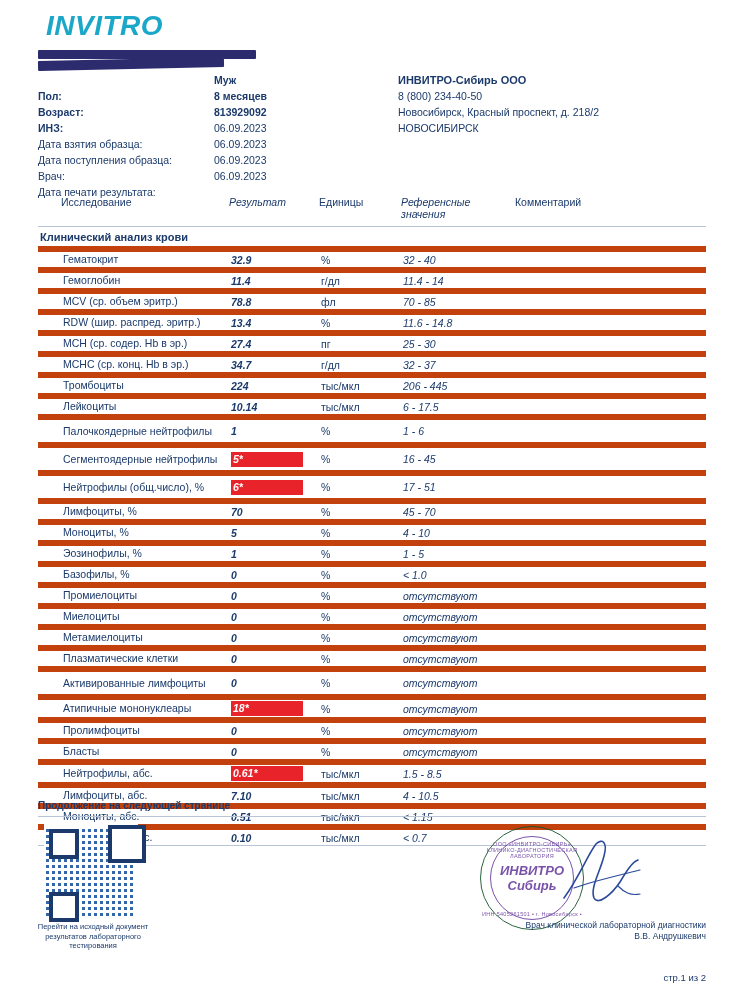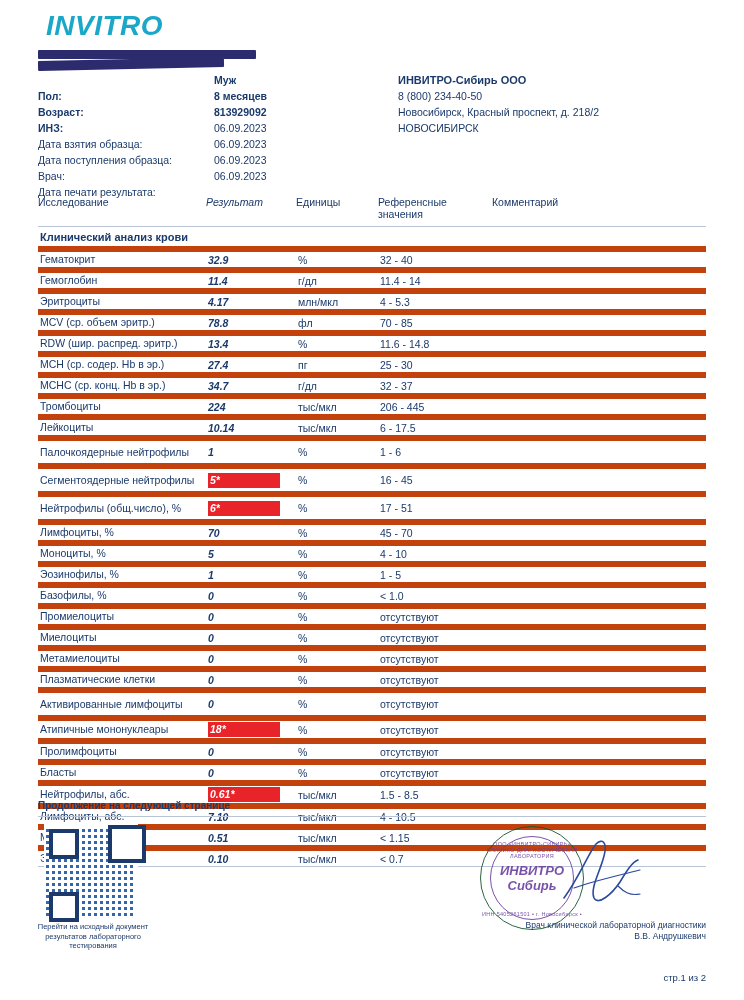--- a/index.html
+++ b/index.html
@@ -78,24 +78,24 @@
     left: 38px; top: 196px;
     width: 668px;
     font-size: 10.5px;
   }
   .thead {
     display: flex;
     font-size: 10.5px;
     color: #1b3a6b;
     padding-bottom: 4px;
   }
-  .c1 { width: 168px; }
+  .c1 { width: 168px; margin-left: 23px; }
   .c2 { width: 90px; font-style: italic; }
   .c3 { width: 82px; }
-  .c4 { width: 114px; }
+  .c4 { width: 114px; font-style: italic; }
   .c5 { flex: 1; }
   .thead .c4 { line-height: 12px; }
   .hr-main {
     border-top: 1px solid #b9c4d6;
     margin-top: 2px;
   }
   .section-title {
     font-weight: bold;
     font-size: 11px;
     padding: 4px 0 3px 2px;
@@ -293,27 +293,20 @@
         <div class="c5"></div>
       </div>
     <div class="tr">
         <div class="c1">Гемоглобин</div>
         <div class="c2">11.4</div>
         <div class="c3">г/дл</div>
         <div class="c4">11.4 - 14</div>
         <div class="c5"></div>
       </div>
     <div class="tr">
-        <div class="c1">Эритроциты</div>
-        <div class="c2">4.17</div>
-        <div class="c3">млн/мкл</div>
-        <div class="c4">4 - 5.3</div>
-        <div class="c5"></div>
-      </div>
-    <div class="tr">
         <div class="c1">MCV (ср. объем эритр.)</div>
         <div class="c2">78.8</div>
         <div class="c3">фл</div>
         <div class="c4">70 - 85</div>
         <div class="c5"></div>
       </div>
     <div class="tr">
         <div class="c1">RDW (шир. распред. эритр.)</div>
         <div class="c2">13.4</div>
         <div class="c3">%</div>

